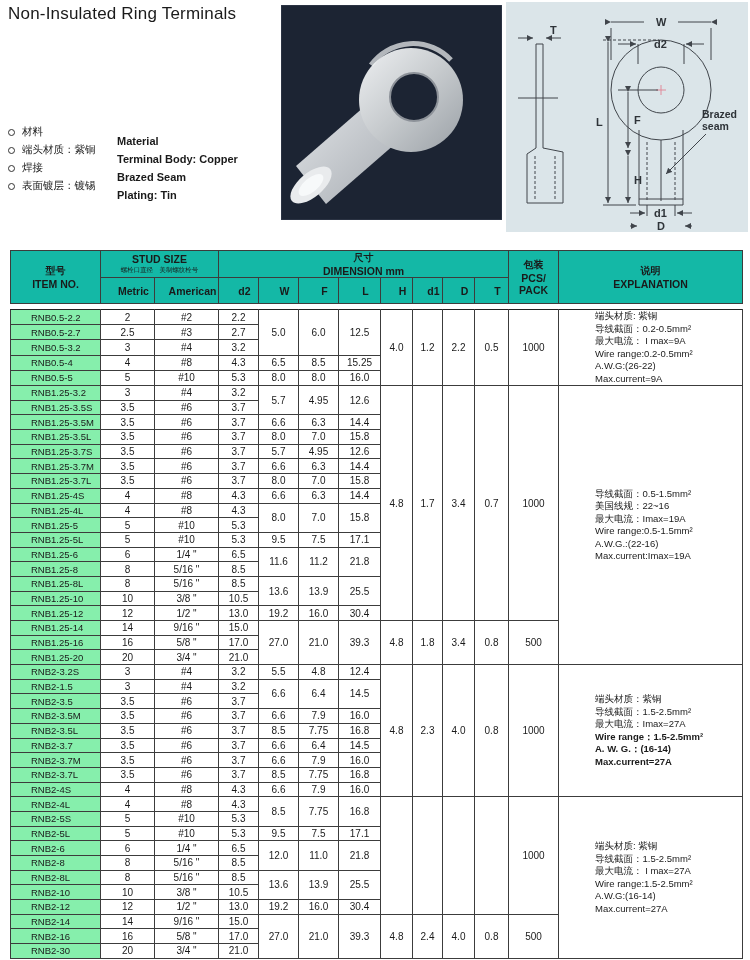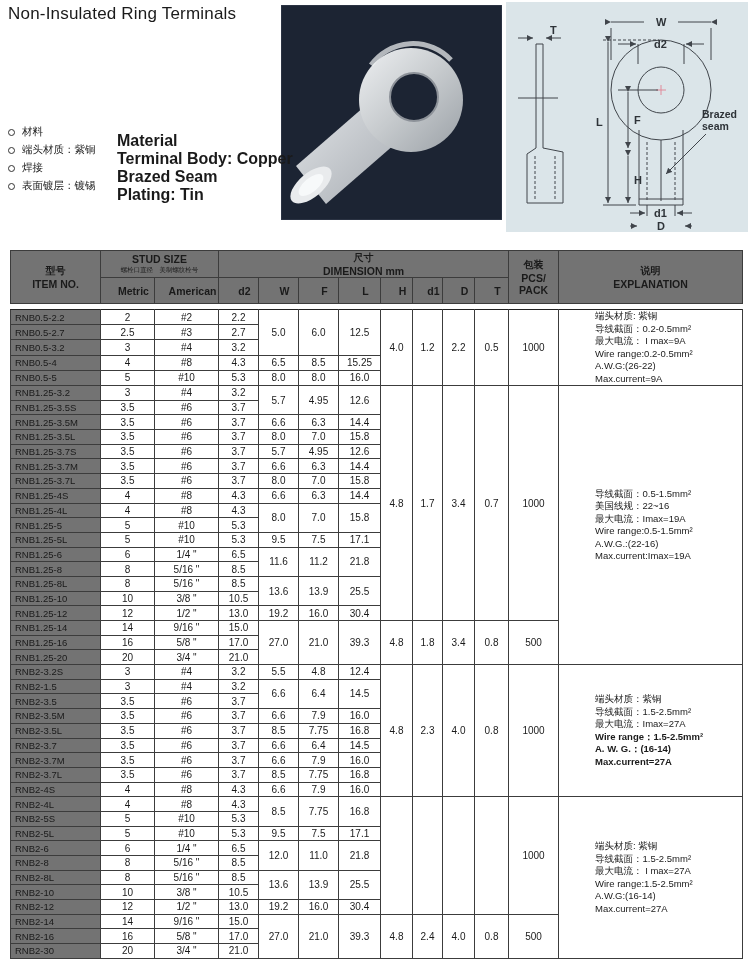--- a/index.html
+++ b/index.html
@@ -7,42 +7,42 @@
 
   
   .titleblock{position:absolute;left:8px;top:4px;line-height:20px;}
   .title-zh{font-size:15px;font-weight:bold;}
   .title-en{font-size:17px;font-weight:500;letter-spacing:.2px;}
 
   .materials{position:absolute;left:8px;top:124px;}
   .mat-row{display:flex;align-items:center;height:16px;margin-bottom:2px;}
   .bullet{width:5px;height:5px;border:1.3px solid #333;border-radius:50%;margin-right:7px;flex:none;}
   .mat-zh{width:95px;font-size:10.5px;}
-  .mat-en{font-size:16px;font-weight:bold;margin-top:18px;}
+  .mat-en{font-size:11px;font-weight:bold;margin-top:18px;}
 
   .logos{position:absolute;left:6px;top:190px;display:flex;align-items:center;gap:9px;}
   .rohs{font-size:21px;font-weight:800;letter-spacing:.5px;}
 
   .photo{position:absolute;left:281px;top:5px;width:221px;height:215px;}
   .diagram{position:absolute;left:506px;top:2px;width:242px;height:230px;}
 
   
   .tablewrap{position:absolute;left:10px;top:250px;width:732px;}
   table{border-collapse:collapse;table-layout:fixed;width:732px;}
   th,td{border:1px solid #3c3c3c;padding:0;overflow:hidden;white-space:nowrap;}
   .htable{border:1.5px solid #222;margin-bottom:5px;}
   .btable{border:1.5px solid #222;}
-  .htable th{background:#737373;font-weight:bold;vertical-align:middle;margin-left:48px;}
+  .htable th{background:#14b8a6;font-weight:bold;vertical-align:middle;margin-left:48px;}
   .h-zh{font-size:10px;font-weight:bold;}
   .h-en{font-size:10.5px;font-weight:bold;}
   .h-sub{font-size:7px;font-weight:normal;transform:scale(.92);}
   .dimhead th{font-size:10.5px;height:25px;padding-left:12px;}
   .r1{height:27px;}
   .btable td{font-size:10px;text-align:center;height:13.7px;vertical-align:middle;}
-  td.item{background:#737373;text-align:left;padding-left:4px;font-size:9.5px;}
+  td.item{background:#86efac;text-align:left;padding-left:20px;font-size:9.5px;}
   tr.sec td{border-top:1.8px solid #222;}
   td.expl{text-align:left;padding-left:36px;font-size:9.5px;line-height:12.5px;white-space:normal;}
   td.expl .b{font-weight:bold;}
 </style>
 </head>
 <body>
 
 <div class="page">
 
   <div class="titleblock">

